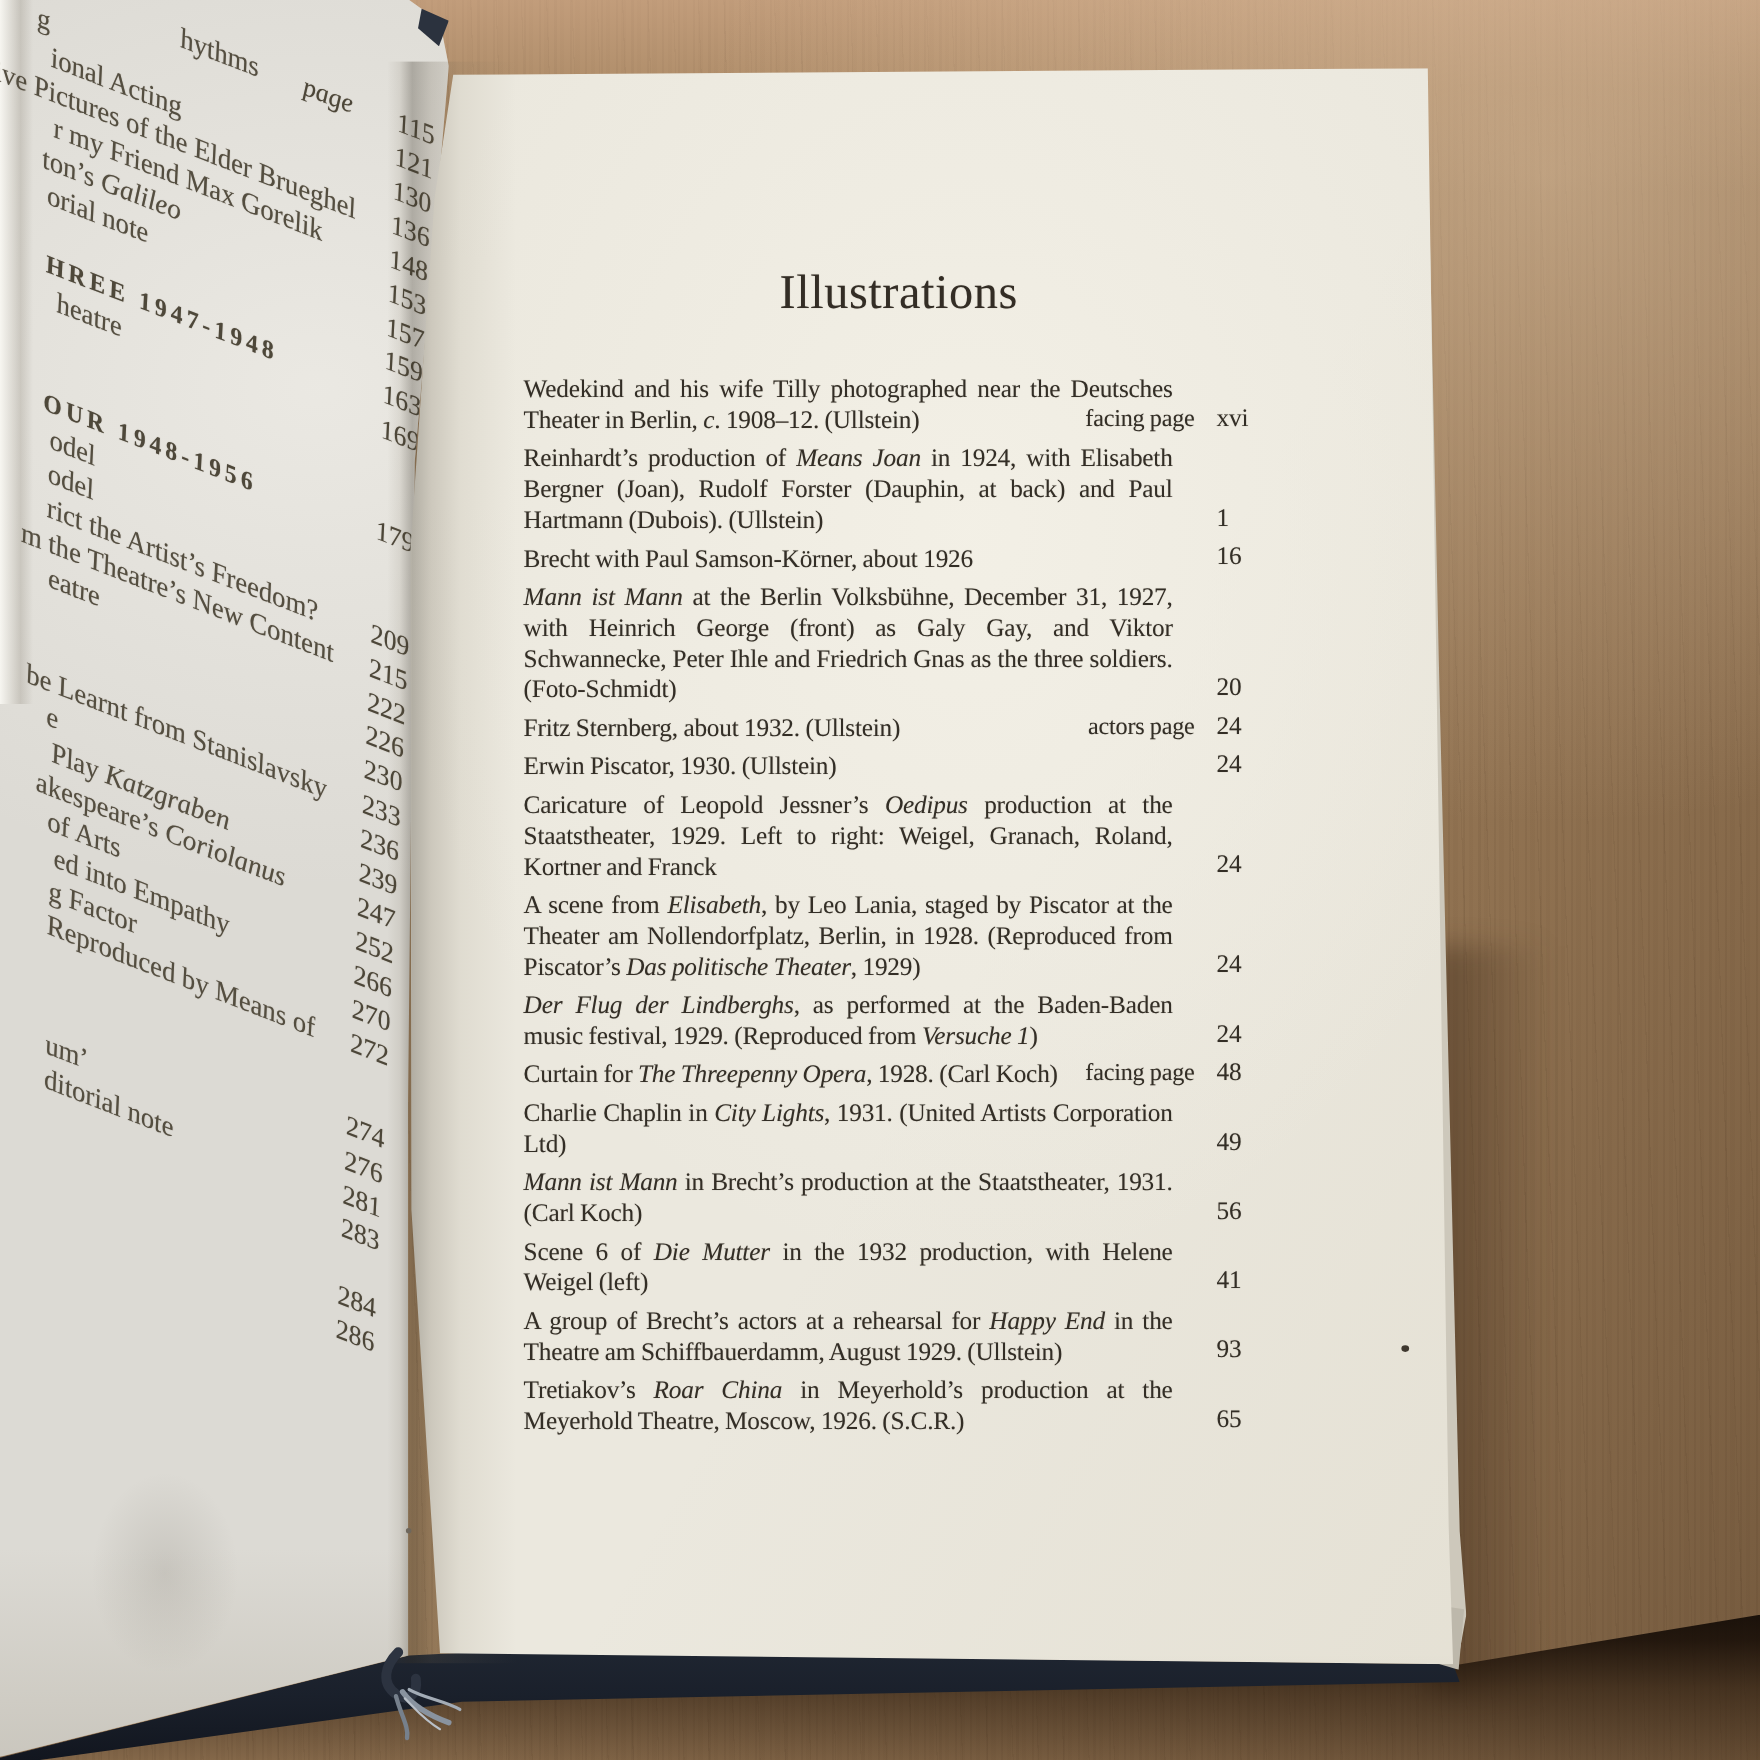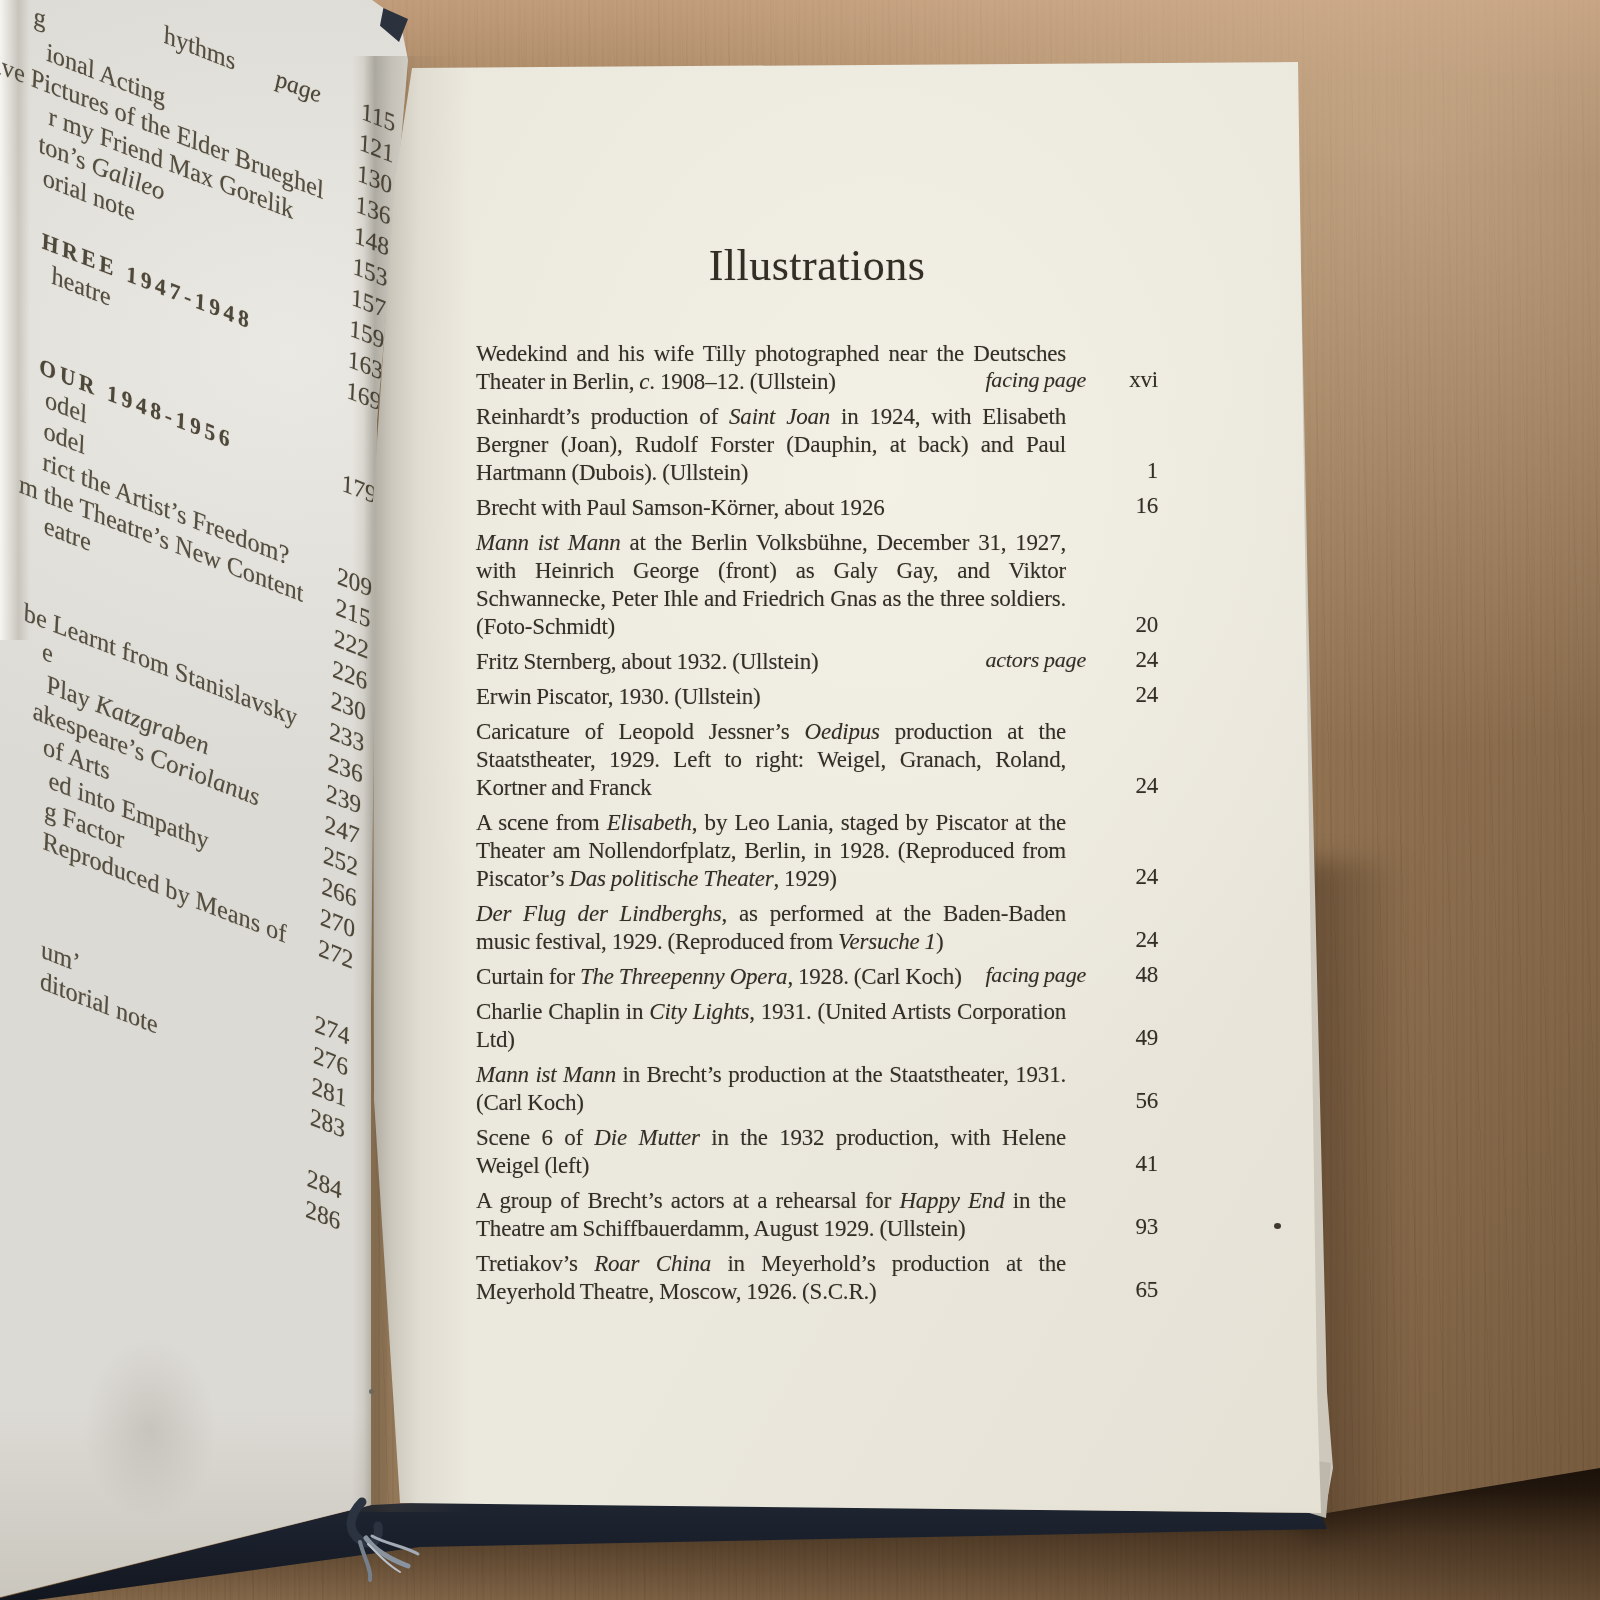--- a/index.html
+++ b/index.html
@@ -99,22 +99,22 @@
       linear-gradient(180deg, transparent 94%, rgba(180,172,150,0.30) 100%); border-radius: 20px;}
 
   .rp-content{position:absolute;left:476px;top:240px;width:682px;color:#332e26;
     text-shadow:0 0 1px rgba(70,60,45,0.30);}
   .rp-title{margin:0 0 49px 0;font-size:44px;font-weight:normal;letter-spacing:0.5px;
     text-align:center;color:#332d25;}
   .entry{position:relative;margin-bottom:7px;font-size:23px;line-height:28px;
     letter-spacing:-0.2px;word-spacing:-0.5px;}
   .etxt{text-align:justify;padding-right:92px;}
   .ref{position:absolute;right:0;bottom:2px;display:flex;align-items:baseline;white-space:nowrap;}
-  .rlabel{font-style:italic;margin-right:20px;font-size:22px;}
-  .rnum{width:52px;text-align:right;font-size:23px;}
+  .rlabel{margin-right:20px;font-size:22px;}
+  .rnum{width:52px;text-align:left;font-size:23px;}
 
   
   .gutter{left:352px;top:56px;width:190px;height:1456px;
     background:linear-gradient(90deg, transparent 0, rgba(95,85,65,0.10) 6%,
       rgba(58,52,40,0.32) 12%, rgba(95,85,68,0.22) 21%, rgba(120,110,88,0.10) 35%, transparent 62%);}
 
   
   .spine-notch{left:380px;top:8px;width:28px;height:34px;background:#2b323e;
     clip-path:polygon(12% 0,100% 32%,68% 100%,0 52%);}
 
@@ -271,21 +271,21 @@
       <h1 class="rp-title">Illustrations</h1>
       <div id="illustrations">
           <div class="entry">
             <div class="etxt"><span>Wedekind and his wife Tilly photographed near the Deutsches Theater in Berlin, </span><span class="it">c</span><span>. 1908–12. (Ullstein)</span></div>
             <div class="ref">
               <span class="rlabel">facing page</span>
               <span class="rnum">xvi</span>
             </div>
           </div>
           <div class="entry">
-            <div class="etxt"><span>Reinhardt’s production of </span><span class="it">Saint Joan</span><span> in 1924, with Elisabeth Bergner (Joan), Rudolf Forster (Dauphin, at back) and Paul Hartmann (Dubois). (Ullstein)</span></div>
+            <div class="etxt"><span>Reinhardt’s production of </span><span class="it">Means Joan</span><span> in 1924, with Elisabeth Bergner (Joan), Rudolf Forster (Dauphin, at back) and Paul Hartmann (Dubois). (Ullstein)</span></div>
             <div class="ref">
               <span class="rnum">1</span>
             </div>
           </div>
           <div class="entry">
             <div class="etxt"><span>Brecht with Paul Samson-Körner, about 1926</span></div>
             <div class="ref">
               <span class="rnum">16</span>
             </div>
           </div>

